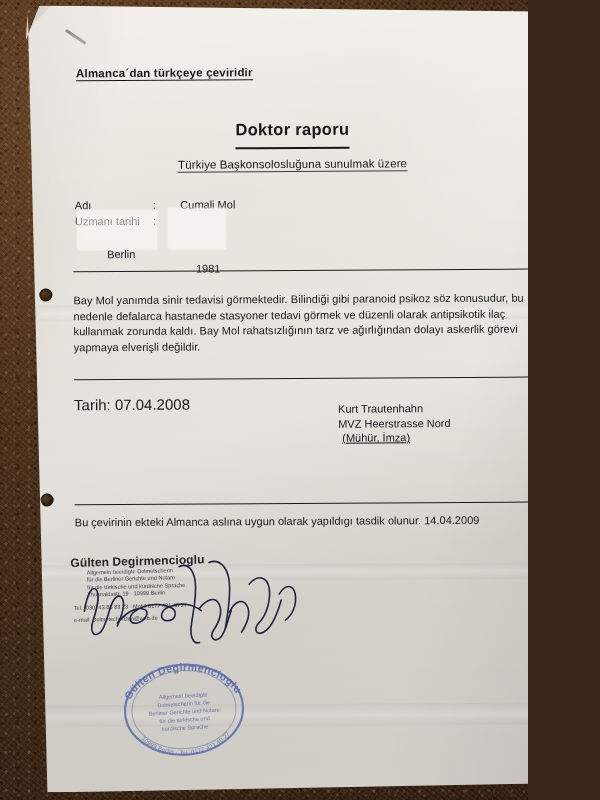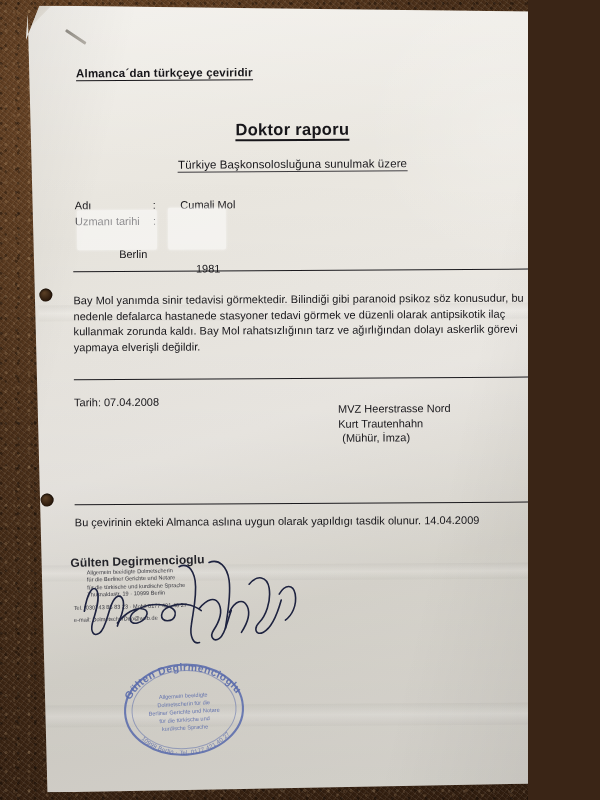--- a/index.html
+++ b/index.html
@@ -72,56 +72,56 @@
   .doc{position:absolute;left:0;top:0;width:100%;height:100%;color:#17161a;}
   .hdr{
     position:absolute;left:50px;top:62px;font-size:11.5px;font-weight:bold;
     letter-spacing:.2px;border-bottom:1.6px solid #17161a;padding-bottom:1px;
   }
   .title{
     position:absolute;left:0;top:116px;width:100%;text-align:center;
   }
   .title span{
     font-size:16.5px;font-weight:bold;letter-spacing:.3px;
-    border-bottom:2px solid #17161a;padding-bottom:1px;
+    border-bottom:2px solid #17161a;padding-bottom:9px;
   }
   .subtitle{position:absolute;left:0;top:150px;width:100%;text-align:center;}
   .subtitle span{
     font-size:11.5px;border-bottom:1.2px solid #3c3a3e;padding-bottom:1px;letter-spacing:.1px;
   }
 
   .fields{position:absolute;left:48px;top:192px;font-size:11px;line-height:16px;}
   .frow{display:flex;}
   .flabel{width:78px;}
   .fcolon{width:10px;}
   .fval{min-width:90px;text-align:center;}
   .fval.right{text-align:center;width:86px;margin-top:48px;}
-  .city{position:absolute;left:80px;top:243px;font-size:11px;margin-left:12px;}
+  .city{position:absolute;left:80px;top:243px;font-size:11px;}
 
   
   .redact{
     position:absolute;background:rgba(255,255,255,.50);
     border-radius:2px;
     box-shadow:0 0 3px rgba(255,255,255,.55);
   }
   .redact.r1{left:50px;top:205px;width:80px;height:40px;}
   .redact.r2{left:141px;top:203px;width:58px;height:42px;}
 
   .rule{position:absolute;height:0;border-top:1.7px solid #1b1a1e;}
   .rule.r-top{left:46px;top:266px;width:460px;}
   .rule.r-mid{left:46px;top:374px;width:460px;}
   .rule.r-bot{left:46px;top:499px;width:460px;}
 
   .body{
     position:absolute;left:46px;top:288px;width:466px;
     font-size:11px;line-height:15.6px;text-align:left;letter-spacing:.05px;
   }
-  .date-line{position:absolute;left:46px;top:391px;font-size:11px;}
+  .date-line{position:absolute;left:46px;top:391px;font-size:15px;}
   .signblock{position:absolute;left:310px;top:398px;font-size:11px;line-height:14.5px;}
-  .signblock .indent{padding-left:4px;}
+  .signblock .indent{padding-left:4px;text-decoration:underline;}
   .certify{position:absolute;left:46px;top:511px;font-size:11px;letter-spacing:.02px;}
 
   
   .tstamp{
     position:absolute;left:42px;top:548px;width:250px;color:#2a2a33;
     transform:rotate(-1.2deg);
   }
   .tstamp .tname{font-size:12px;font-weight:bold;letter-spacing:.1px;color:#232329;}
   .tstamp .tsmall{font-size:5.6px;line-height:7.4px;padding-left:16px;opacity:.92;}
   .tstamp .tcontact{font-size:5.6px;line-height:7.6px;padding-left:2px;opacity:.9;margin-top:5px;}
@@ -190,22 +190,22 @@
 
       <div class="rule r-top"></div>
 
       <div class="body">Bay Mol yanımda sinir tedavisi görmektedir. Bilindiği gibi paranoid psikoz söz konusudur, bu nedenle defalarca hastanede stasyoner tedavi görmek ve düzenli olarak antipsikotik ilaç kullanmak zorunda kaldı. Bay Mol rahatsızlığının tarz ve ağırlığından dolayı askerlik görevi yapmaya elverişli değildir.</div>
 
       <div class="rule r-mid"></div>
 
       <div class="date-line">Tarih: 07.04.2008</div>
 
       <div class="signblock">
+        <div>Kurt Trautenhahn</div>
         <div>MVZ Heerstrasse Nord</div>
-        <div>Kurt Trautenhahn</div>
         <div class="indent">(Mühür, İmza)</div>
       </div>
 
       <div class="rule r-bot"></div>
 
       <div class="certify">Bu çevirinin ekteki Almanca aslına uygun olarak yapıldıgı tasdik olunur. 14.04.2009</div>
 
       <div class="tstamp">
         <div class="tname">Gülten Degirmencioglu</div>
         <div class="tsmall">Allgemein beeidigte Dolmetscherin</div>

